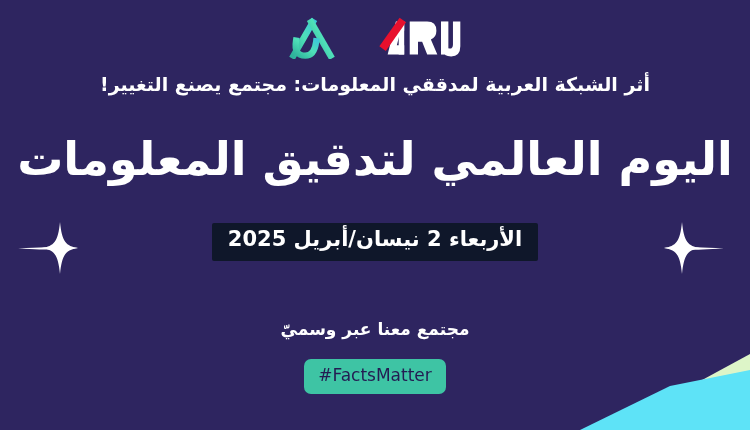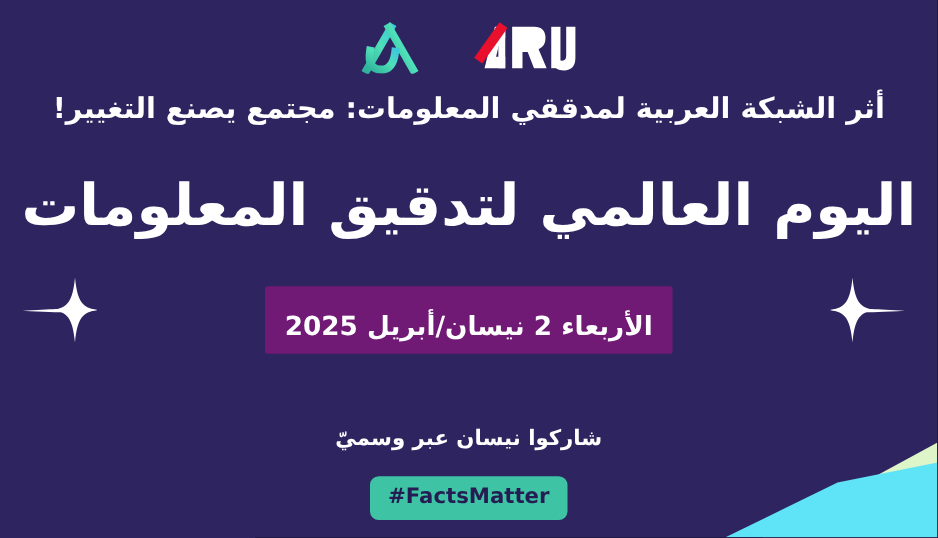--- a/index.html
+++ b/index.html
@@ -52,21 +52,21 @@
     top: 72px;
     left: 0;
     width: 100%;
     display: flex;
     flex-direction: column;
     align-items: center;
   }
 
   .subtitle {
     color: #FFFFFF;
-    font-size: 23px;
+    font-size: 19px;
     font-weight: bold;
     line-height: 1.35;
     letter-spacing: -0.2px;
     text-align: center;
     white-space: nowrap;
     margin: 0;
     direction: rtl;
   }
 
   .title {
@@ -75,26 +75,26 @@
     font-weight: bold;
     line-height: 1.3;
     text-align: center;
     white-space: nowrap;
     margin: 32px 0 0 0;
     direction: rtl;
   }
 
   .date-badge {
     margin-top: 34px;
-    background: #701a75;
+    background: #0f172a;
     color: #FFFFFF;
     font-size: 21px;
     font-weight: bold;
     line-height: 1;
-    padding: 22px 16px 11px 16px;
+    padding: 6px 16px 11px 16px;
     border-radius: 2px;
     white-space: nowrap;
     direction: rtl;
     display: inline-block;
   }
 
   .share-line {
     margin-top: 60px;
     color: #FFFFFF;
     font-size: 17px;
@@ -111,21 +111,21 @@
     flex-direction: row;
     align-items: center;
     justify-content: center;
     gap: 12px;
     direction: ltr;
   }
   .tag {
     background: #3EC4A4;
     color: #241C52;
     font-size: 17px;
-    font-weight: bold;
+    font-weight: normal;
     line-height: 1;
     padding: 8px 14px 10px 14px;
     border-radius: 7px;
     white-space: nowrap;
     display: inline-block;
   }
   .tag-ar { direction: rtl; }
 
   
   .sparkle {
@@ -179,21 +179,21 @@
   </div>
 
   <div class="content">
 
     <p class="subtitle">أثر الشبكة العربية لمدققي المعلومات: مجتمع يصنع التغيير!</p>
 
     <h1 class="title">اليوم العالمي لتدقيق المعلومات</h1>
 
     <span class="date-badge">الأربعاء 2 نيسان/أبريل 2025</span>
 
-    <div class="share-line">شاركوا نيسان عبر وسميّ</div>
+    <div class="share-line">مجتمع معنا عبر وسميّ</div>
 
     <div class="tags">
       <span class="tag">#FactsMatter</span>
     </div>
   </div>
 
   <span class="sparkle sparkle-left">
     <svg width="86" height="60" viewBox="0 0 86 60" aria-hidden="true">
       <path d="M60 30 C48 28 44 24 42 4 C40 24 36 28 24 30 C36 32 40 36 42 56 C44 36 48 32 60 30 Z" fill="#FFFFFF"></path>
       <path d="M60 30 C48 31.6 44 33 0 30.6 C44 28.2 48 28.4 60 30 Z" fill="#FFFFFF"></path>

